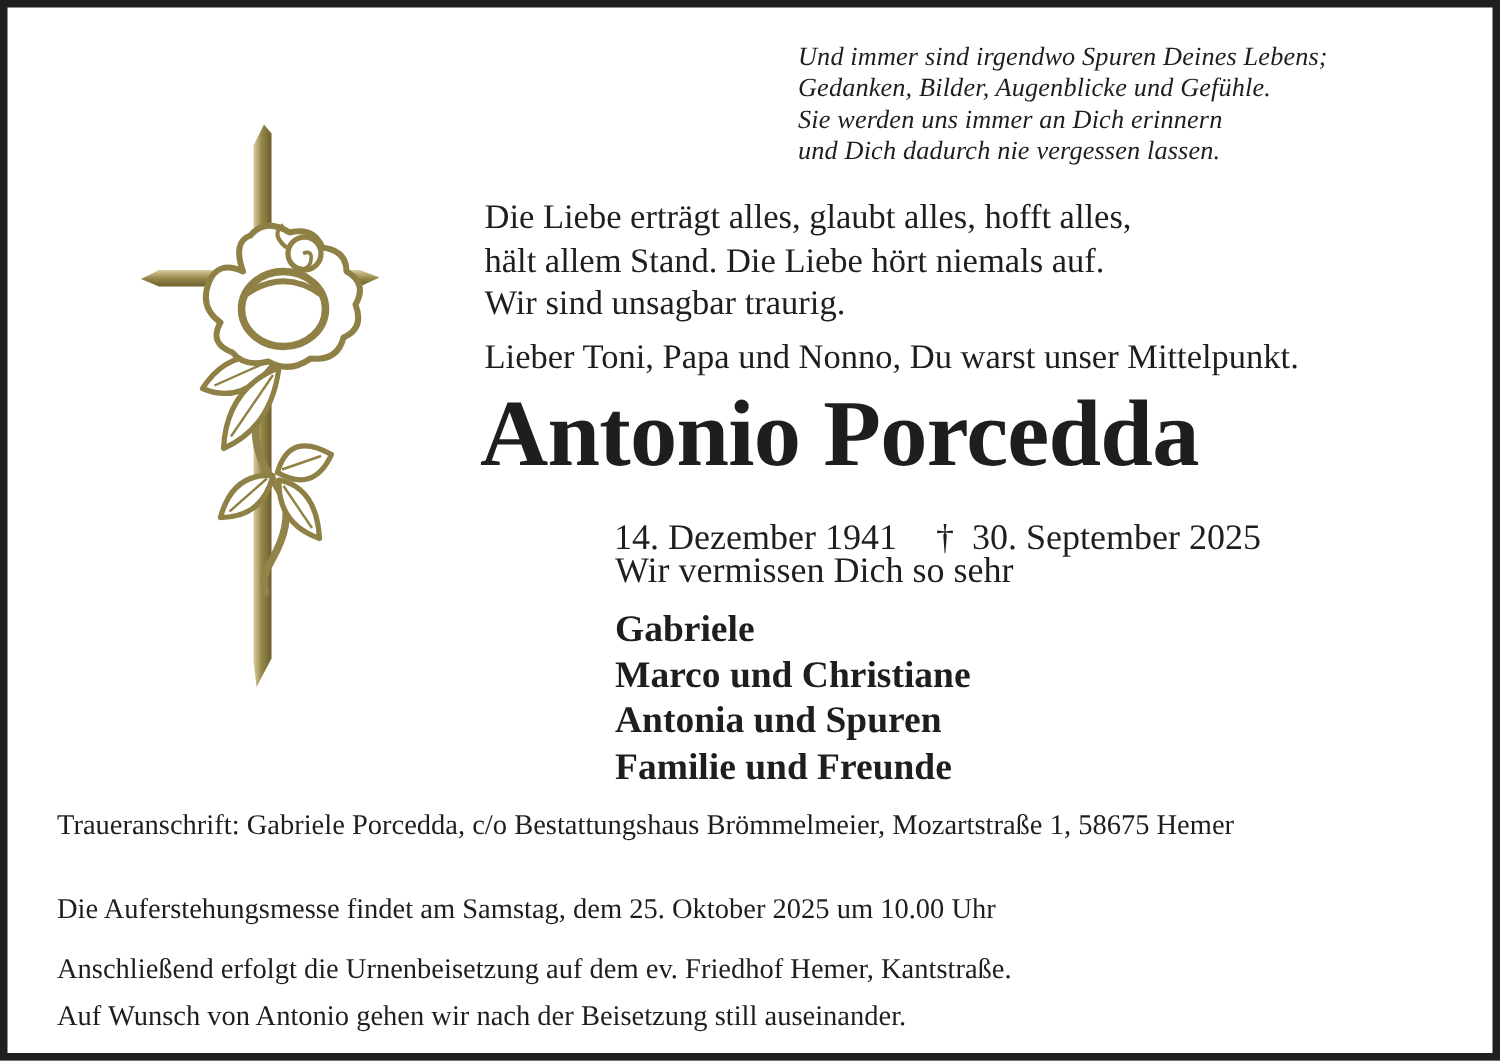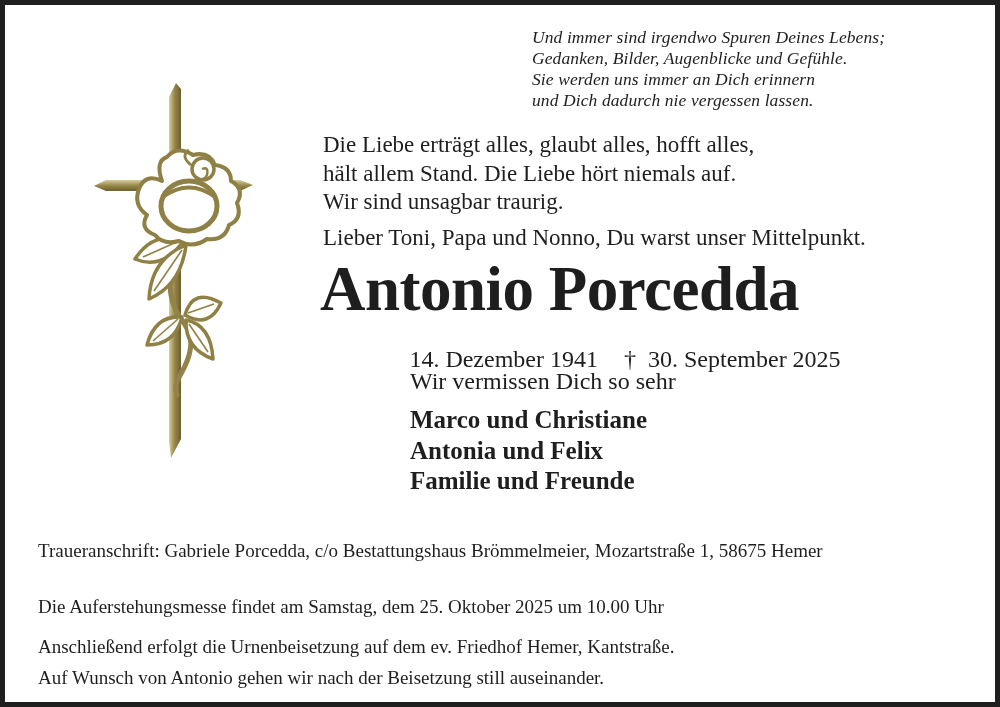--- a/index.html
+++ b/index.html
@@ -151,22 +151,23 @@
     <h1>Antonio Porcedda</h1>
   </div>
 
   <div class="abs dates">
     <span>14. Dezember 1941</span><span class="dagger">†</span><span>30. September 2025</span>
   </div>
 
   <div class="abs missing">Wir vermissen Dich so sehr</div>
 
   <div class="abs mourners">
+    <div>Gabriele</div>
     <div>Marco und Christiane</div>
-    <div>Antonia und Felix</div>
+    <div>Antonia und Spuren</div>
     <div>Familie und Freunde</div>
   </div>
 
   <div class="abs condolence">Traueranschrift: Gabriele Porcedda, c/o Bestattungshaus Brömmelmeier, Mozartstraße 1, 58675 Hemer</div>
 
   <div class="abs funeral">
     <div>Die Auferstehungsmesse findet am Samstag, dem 25. Oktober 2025 um 10.00 Uhr</div>
   </div>
 
   <div class="abs closing">Auf Wunsch von Antonio gehen wir nach der Beisetzung still auseinander.</div>

